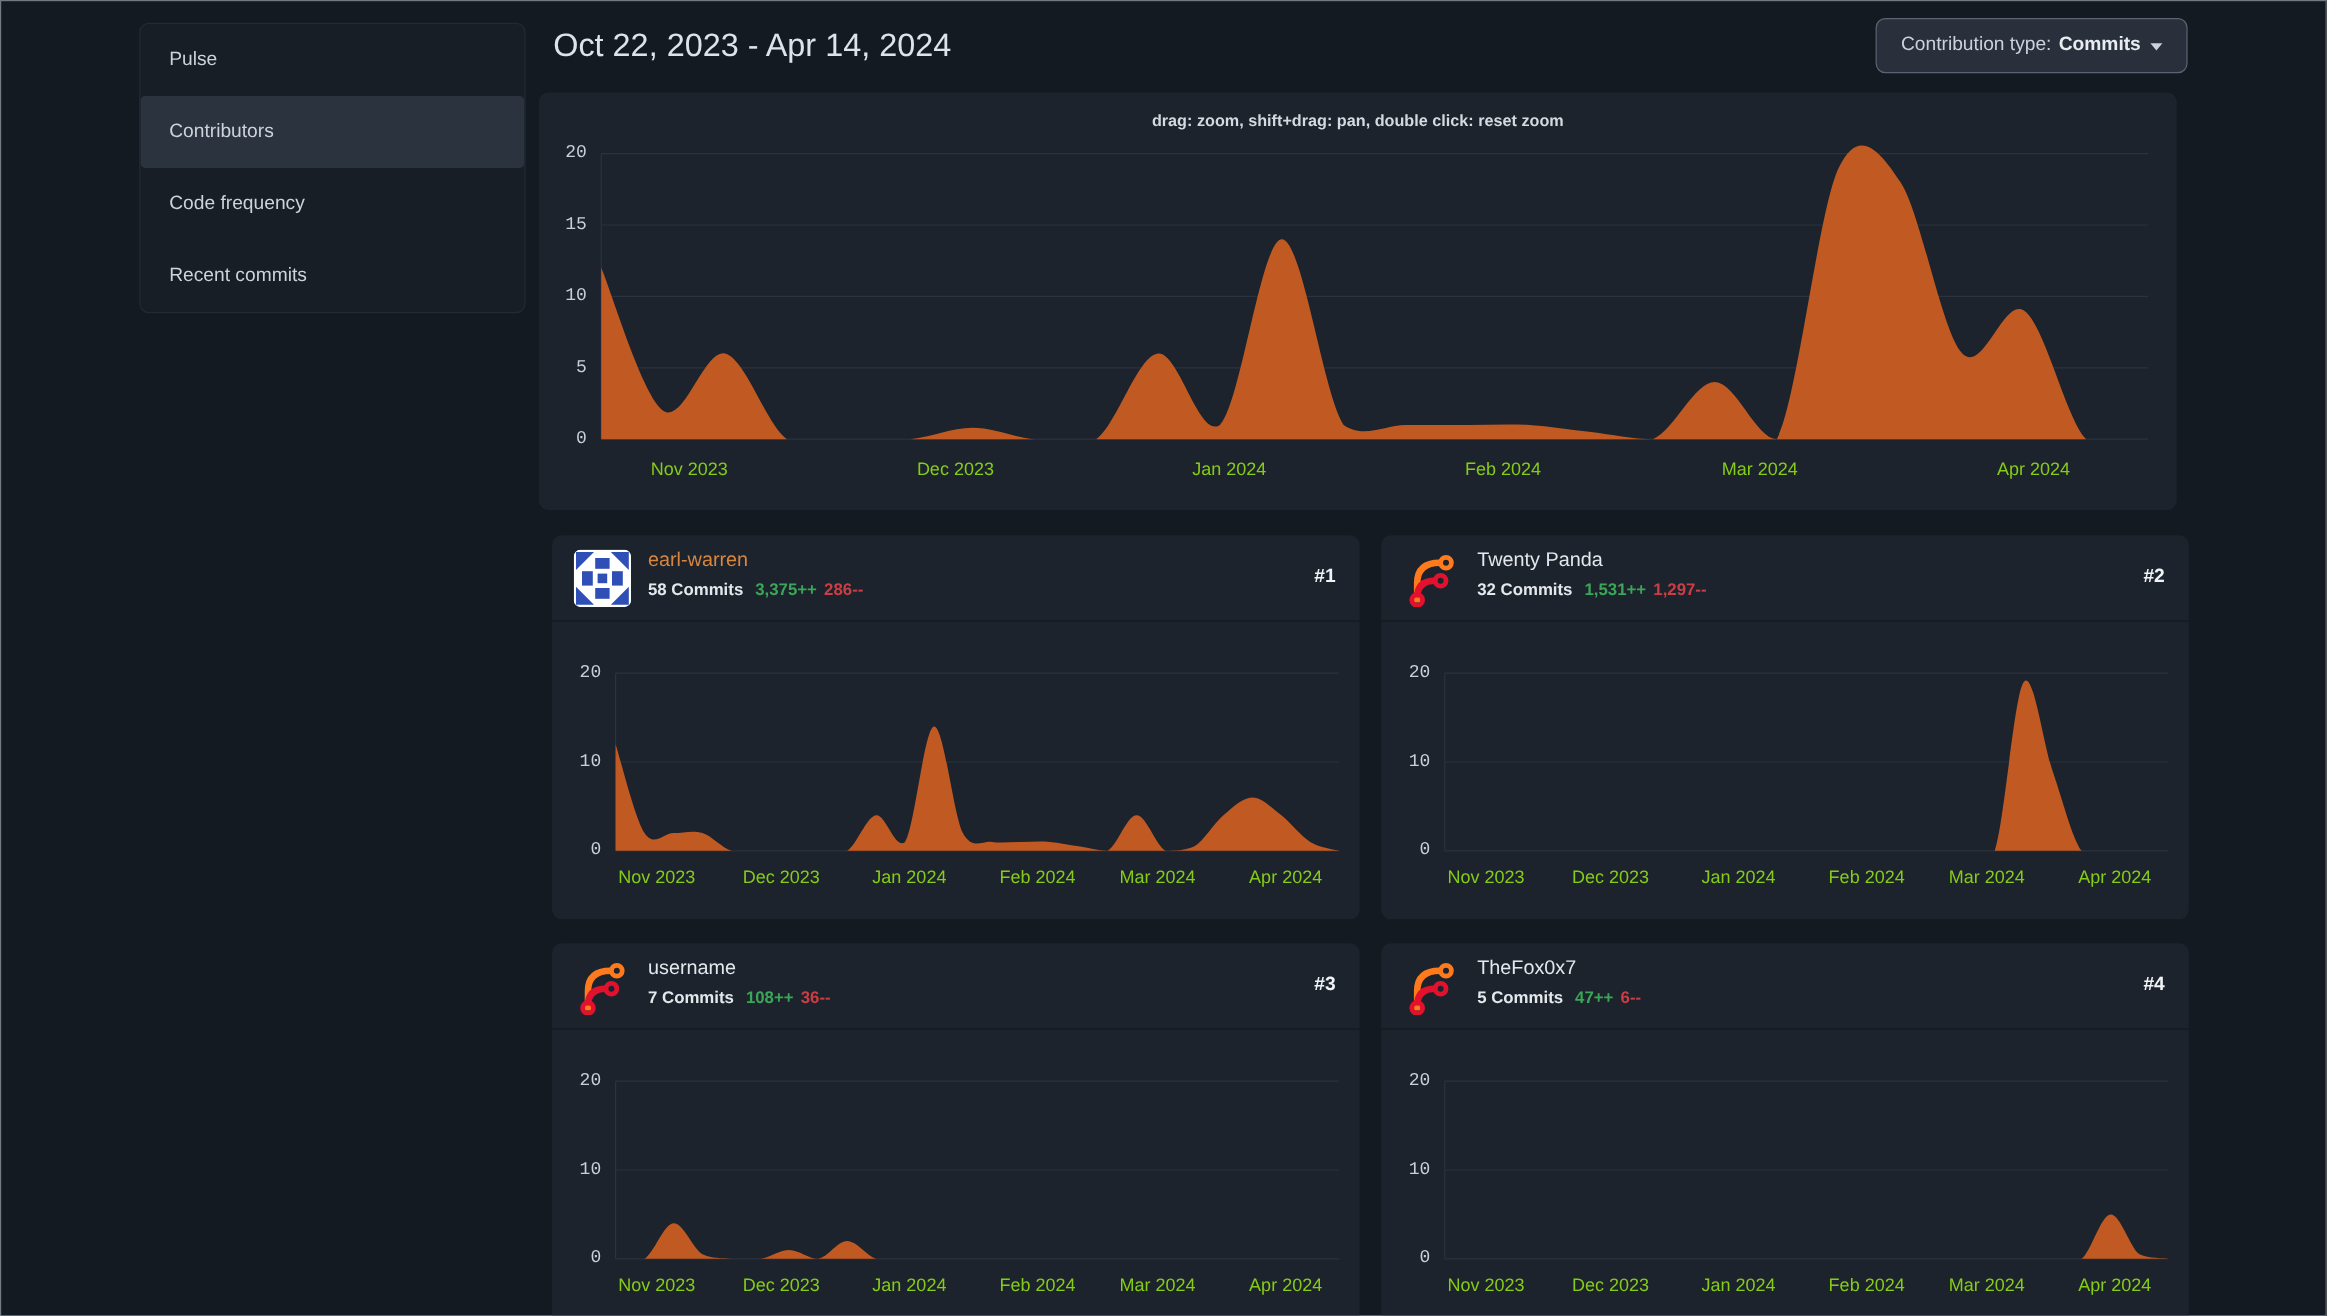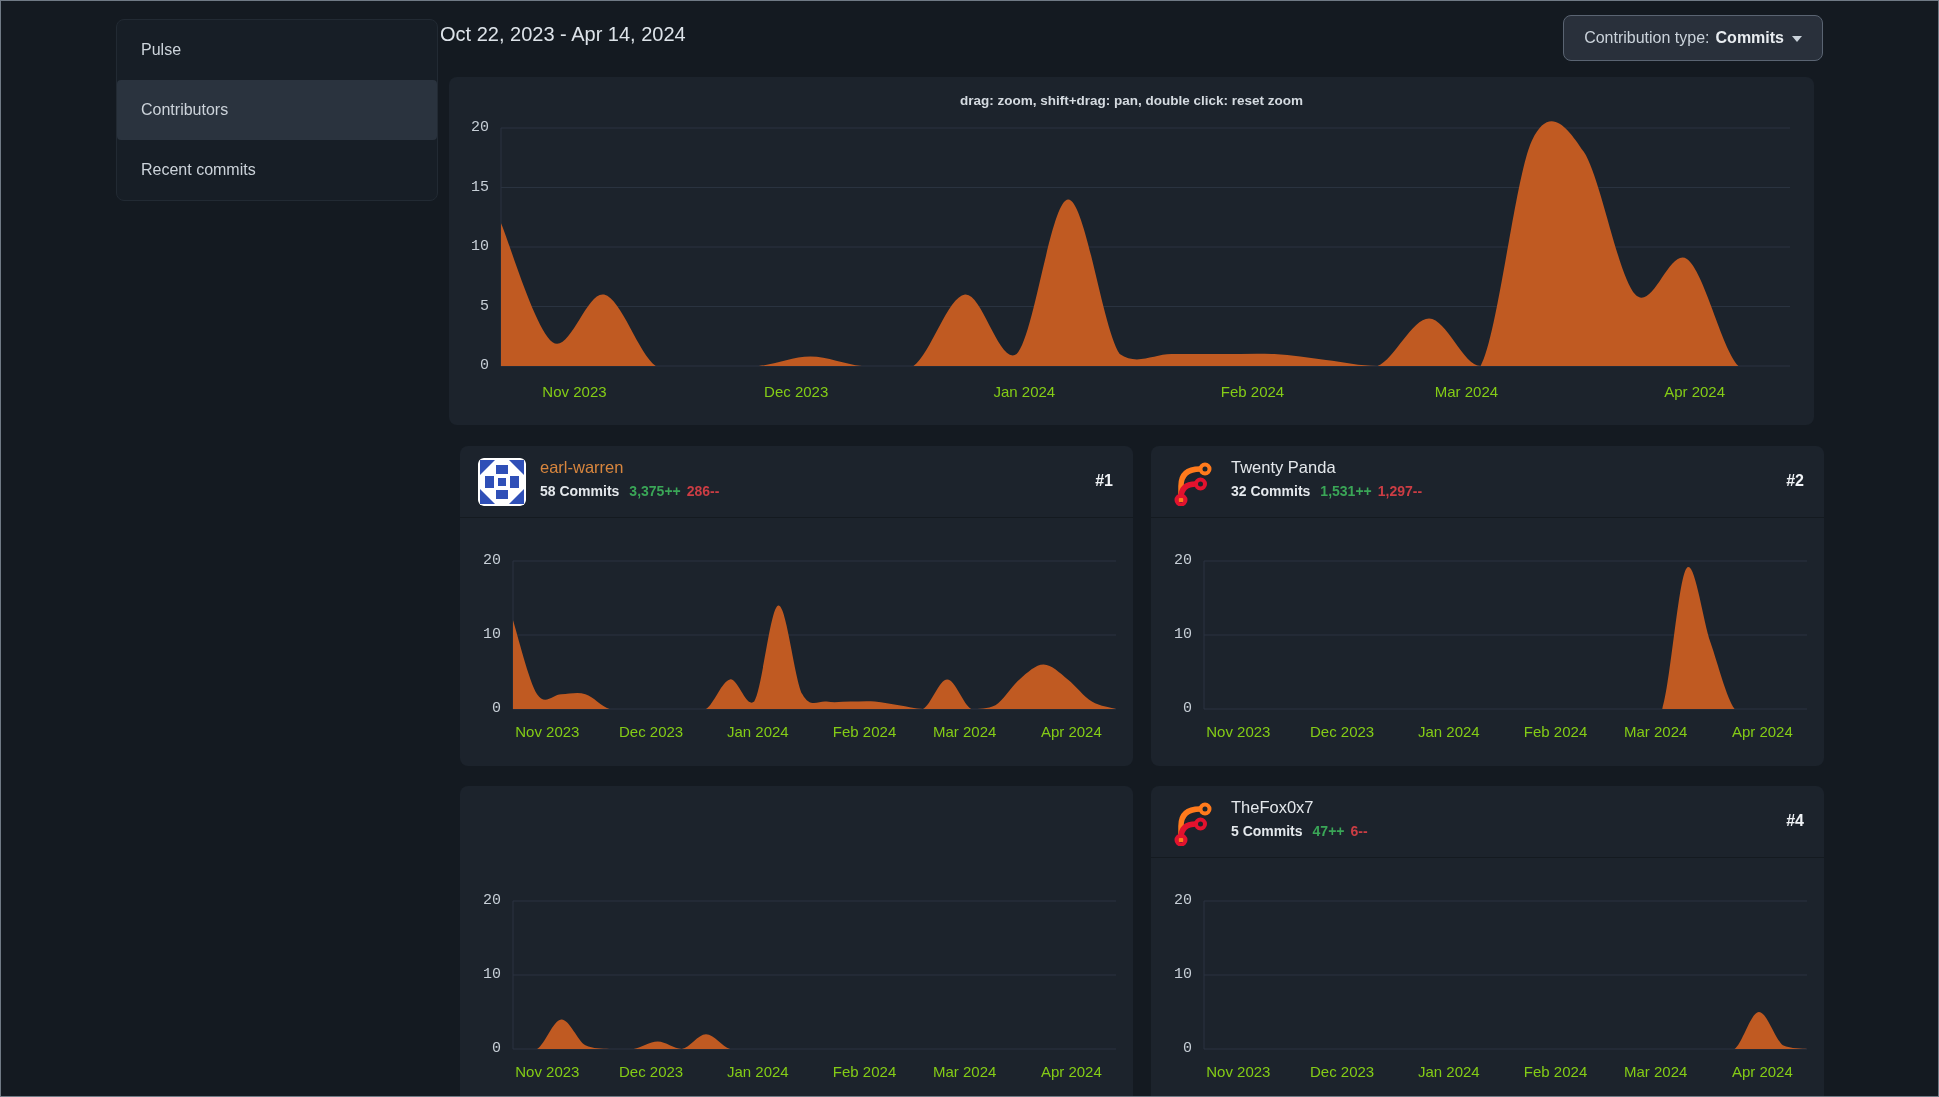--- a/index.html
+++ b/index.html
@@ -17,21 +17,21 @@
     background:var(--sidebar_bg,#171e26);
     border:1px solid #222a33; border-radius:8px; overflow:hidden;
   }
   .side-item {
     height:60px; display:flex; align-items:center; padding-left:24px;
     font-size:16px; color:#ccd3da; cursor:pointer;
   }
   .side-item.active { background:var(--sidebar_active_bg,#2a333e); border-radius:4px; }
   
   .page-title {
-    position:absolute; left:439px; top:22px; font-size:20px;
+    position:absolute; left:460px; top:22px; font-size:27px;
     color:var(--heading,#dde3e9);
   }
   .type-dropdown {
     position:absolute; right:115px; top:14px; height:46px;
     display:flex; align-items:center; padding:0 20px;
     background:var(--button_bg,#29303b); border:1px solid var(--button_border,#5a6472);
     border-radius:8px; font-size:16px; color:#cad2da; cursor:pointer;
   }
   .type-dropdown b { color:#e8ecf0; margin-left:6px; }
   .caret {
@@ -65,20 +65,21 @@
   .ylabel { position:absolute; text-align:right; font-size:15px; color:#c7cfd7;font-family:Liberation Mono, monospace; }
 </style>
 </head>
 <body>
 
 <div class="screen">
 
   <nav class="side-menu">
     <div class="side-item">Pulse</div>
     <div class="side-item active">Contributors</div>
+    <div class="side-item">Code frequency</div>
     <div class="side-item">Recent commits</div>
   </nav>
 
   <div class="page-title">Oct 22, 2023 - Apr 14, 2024</div>
   <button class="type-dropdown">
     <span>Contribution type:</span>
     <b>Commits</b>
     <span class="caret"></span>
   </button>
 
@@ -183,51 +184,67 @@
         <div class="xlabel" style="left: 87.371px; top: 192px;">Nov 2023</div>
         <div class="xlabel" style="left: 191.087px; top: 192px;">Dec 2023</div>
         <div class="xlabel" style="left: 297.818px; top: 192px;">Jan 2024</div>
         <div class="xlabel" style="left: 404.549px; top: 192px;">Feb 2024</div>
         <div class="xlabel" style="left: 504.647px; top: 192px;">Mar 2024</div>
         <div class="xlabel" style="left: 611.378px; top: 192px;">Apr 2024</div>
       </div>
   </section>
 
   <section class="panel card" style="left:459px;top:785px;">
-    <div class="card-chart">
-        <svg width="673" height="235" style="position: absolute; left: 0px; top: 0px;">
-          <line x1="53" y1="178" x2="656" y2="178" stroke="#2a3340" stroke-width="1"></line>
-          <line x1="53" y1="104" x2="656" y2="104" stroke="#2a3340" stroke-width="1"></line>
-          <line x1="53" y1="30" x2="656" y2="30" stroke="#2a3340" stroke-width="1"></line>
-          <line x1="53" y1="30" x2="53" y2="178" stroke="#2a3340" stroke-width="1"></line>
-          <path d="M 53 178 L 53 178 C 57.0 178.0, 69.1 178.0, 77.1 178.0 C 85.2 173.1, 93.2 149.0, 101.2 148.4 C 109.3 147.8, 117.3 169.4, 125.4 174.3 C 133.4 178.0, 141.4 177.4, 149.5 178.0 C 157.5 178.0, 165.6 178.0, 173.6 178.0 C 181.6 176.8, 189.7 170.6, 197.7 170.6 C 205.8 170.6, 213.8 178.0, 221.8 178.0 C 229.9 176.8, 237.9 163.2, 246.0 163.2 C 254.0 163.2, 262.0 175.5, 270.1 178.0 C 278.1 178.0, 286.2 178.0, 294.2 178.0 C 302.2 178.0, 310.3 178.0, 318.3 178.0 C 326.4 178.0, 334.4 178.0, 342.4 178.0 C 350.5 178.0, 358.5 178.0, 366.6 178.0 C 374.6 178.0, 382.6 178.0, 390.7 178.0 C 398.7 178.0, 406.8 178.0, 414.8 178.0 C 422.8 178.0, 430.9 178.0, 438.9 178.0 C 447.0 178.0, 455.0 178.0, 463.0 178.0 C 471.1 178.0, 479.1 178.0, 487.2 178.0 C 495.2 178.0, 503.2 178.0, 511.3 178.0 C 519.3 178.0, 527.4 178.0, 535.4 178.0 C 543.4 178.0, 551.5 178.0, 559.5 178.0 C 567.6 178.0, 575.6 178.0, 583.6 178.0 C 591.7 178.0, 599.7 178.0, 607.8 178.0 C 615.8 178.0, 623.8 178.0, 631.9 178.0 C 639.9 178.0, 652.0 178.0, 656.0 178.0 L 656 178 Z" fill="#c05a22"></path>
-        </svg>
-        <div class="ylabel" style="left: 0px; width: 41px; top: 169px;">0</div>
-        <div class="ylabel" style="left: 0px; width: 41px; top: 95px;">10</div>
-        <div class="ylabel" style="left: 0px; width: 41px; top: 21px;">20</div>
-        <div class="xlabel" style="left: 87.371px; top: 192px;">Nov 2023</div>
-        <div class="xlabel" style="left: 191.087px; top: 192px;">Dec 2023</div>
-        <div class="xlabel" style="left: 297.818px; top: 192px;">Jan 2024</div>
-        <div class="xlabel" style="left: 404.549px; top: 192px;">Feb 2024</div>
-        <div class="xlabel" style="left: 504.647px; top: 192px;">Mar 2024</div>
-        <div class="xlabel" style="left: 611.378px; top: 192px;">Apr 2024</div>
-      </div>
-  </section>
-
-  <section class="panel card" style="left:1150px;top:785px;">
     <div class="card-head">
       <span class="avatar">
         <svg width="48" height="48" viewBox="0 0 48 48" fill="none">
           <path d="M12 44 L12 28 Q12 11 31 11" stroke="#ff7a1c" stroke-width="5.5"></path>
           <circle cx="36" cy="11" r="4.5" stroke="#ff7a1c" stroke-width="4"></circle>
           <path d="M12 40 Q12 26 27 26" stroke="#e2122e" stroke-width="5.5"></path>
           <circle cx="31.5" cy="26" r="4.5" stroke="#e2122e" stroke-width="4"></circle>
           <circle cx="12" cy="42" r="4.5" stroke="#e2122e" stroke-width="4"></circle>
         </svg>
       </span>
+      <a class="user-name">username</a>
+      <div class="user-stats">
+        <span>7 Commits</span><span class="add">108++</span><span class="del">36--</span>
+      </div>
+      <div class="rank">#3</div>
+    </div>
+    <div class="card-chart">
+        <svg width="673" height="235" style="position: absolute; left: 0px; top: 0px;">
+          <line x1="53" y1="178" x2="656" y2="178" stroke="#2a3340" stroke-width="1"></line>
+          <line x1="53" y1="104" x2="656" y2="104" stroke="#2a3340" stroke-width="1"></line>
+          <line x1="53" y1="30" x2="656" y2="30" stroke="#2a3340" stroke-width="1"></line>
+          <line x1="53" y1="30" x2="53" y2="178" stroke="#2a3340" stroke-width="1"></line>
+          <path d="M 53 178 L 53 178 C 57.0 178.0, 69.1 178.0, 77.1 178.0 C 85.2 173.1, 93.2 149.0, 101.2 148.4 C 109.3 147.8, 117.3 169.4, 125.4 174.3 C 133.4 178.0, 141.4 177.4, 149.5 178.0 C 157.5 178.0, 165.6 178.0, 173.6 178.0 C 181.6 176.8, 189.7 170.6, 197.7 170.6 C 205.8 170.6, 213.8 178.0, 221.8 178.0 C 229.9 176.8, 237.9 163.2, 246.0 163.2 C 254.0 163.2, 262.0 175.5, 270.1 178.0 C 278.1 178.0, 286.2 178.0, 294.2 178.0 C 302.2 178.0, 310.3 178.0, 318.3 178.0 C 326.4 178.0, 334.4 178.0, 342.4 178.0 C 350.5 178.0, 358.5 178.0, 366.6 178.0 C 374.6 178.0, 382.6 178.0, 390.7 178.0 C 398.7 178.0, 406.8 178.0, 414.8 178.0 C 422.8 178.0, 430.9 178.0, 438.9 178.0 C 447.0 178.0, 455.0 178.0, 463.0 178.0 C 471.1 178.0, 479.1 178.0, 487.2 178.0 C 495.2 178.0, 503.2 178.0, 511.3 178.0 C 519.3 178.0, 527.4 178.0, 535.4 178.0 C 543.4 178.0, 551.5 178.0, 559.5 178.0 C 567.6 178.0, 575.6 178.0, 583.6 178.0 C 591.7 178.0, 599.7 178.0, 607.8 178.0 C 615.8 178.0, 623.8 178.0, 631.9 178.0 C 639.9 178.0, 652.0 178.0, 656.0 178.0 L 656 178 Z" fill="#c05a22"></path>
+        </svg>
+        <div class="ylabel" style="left: 0px; width: 41px; top: 169px;">0</div>
+        <div class="ylabel" style="left: 0px; width: 41px; top: 95px;">10</div>
+        <div class="ylabel" style="left: 0px; width: 41px; top: 21px;">20</div>
+        <div class="xlabel" style="left: 87.371px; top: 192px;">Nov 2023</div>
+        <div class="xlabel" style="left: 191.087px; top: 192px;">Dec 2023</div>
+        <div class="xlabel" style="left: 297.818px; top: 192px;">Jan 2024</div>
+        <div class="xlabel" style="left: 404.549px; top: 192px;">Feb 2024</div>
+        <div class="xlabel" style="left: 504.647px; top: 192px;">Mar 2024</div>
+        <div class="xlabel" style="left: 611.378px; top: 192px;">Apr 2024</div>
+      </div>
+  </section>
+
+  <section class="panel card" style="left:1150px;top:785px;">
+    <div class="card-head">
+      <span class="avatar">
+        <svg width="48" height="48" viewBox="0 0 48 48" fill="none">
+          <path d="M12 44 L12 28 Q12 11 31 11" stroke="#ff7a1c" stroke-width="5.5"></path>
+          <circle cx="36" cy="11" r="4.5" stroke="#ff7a1c" stroke-width="4"></circle>
+          <path d="M12 40 Q12 26 27 26" stroke="#e2122e" stroke-width="5.5"></path>
+          <circle cx="31.5" cy="26" r="4.5" stroke="#e2122e" stroke-width="4"></circle>
+          <circle cx="12" cy="42" r="4.5" stroke="#e2122e" stroke-width="4"></circle>
+        </svg>
+      </span>
       <a class="user-name">TheFox0x7</a>
       <div class="user-stats">
         <span>5 Commits</span><span class="add">47++</span><span class="del">6--</span>
       </div>
       <div class="rank">#4</div>
     </div>
     <div class="card-chart">
         <svg width="673" height="235" style="position: absolute; left: 0px; top: 0px;">
           <line x1="53" y1="178" x2="656" y2="178" stroke="#2a3340" stroke-width="1"></line>
           <line x1="53" y1="104" x2="656" y2="104" stroke="#2a3340" stroke-width="1"></line>

